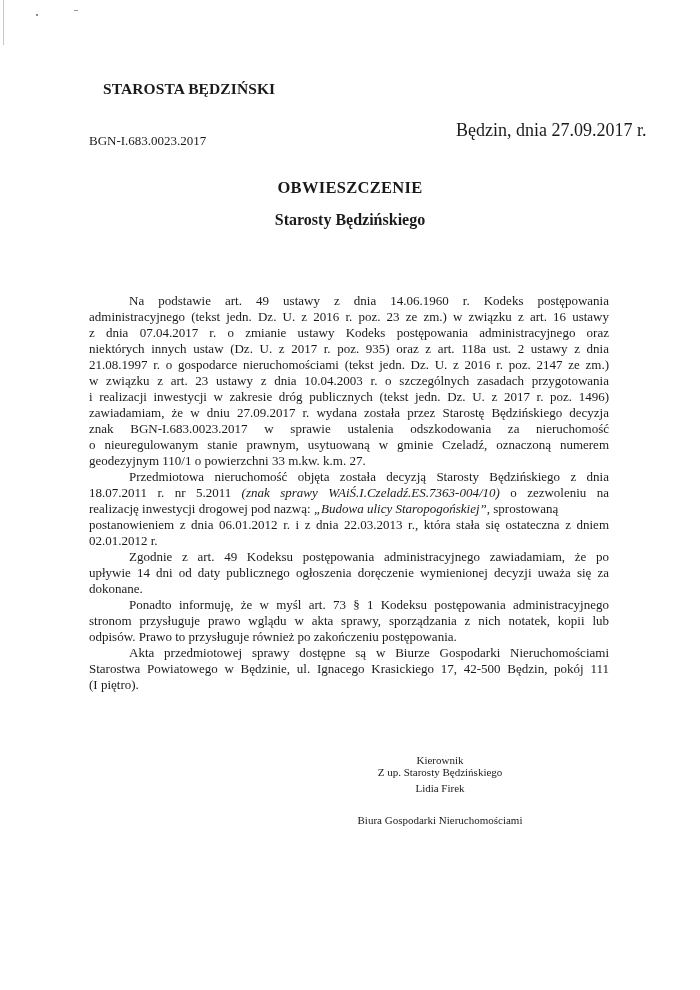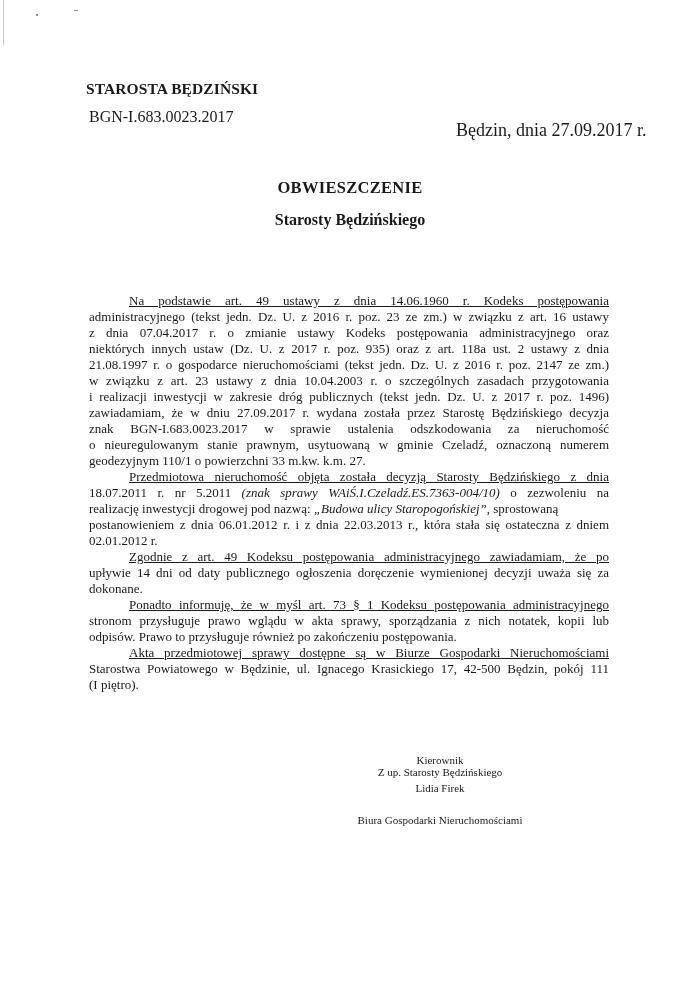--- a/index.html
+++ b/index.html
@@ -3,29 +3,29 @@
 <meta charset="utf-8">
 <style>
   html, body { margin: 0; padding: 0; background: #ffffff; }
   body { width: 700px; height: 990px; position: relative; overflow: hidden;
          font-family: "Liberation Serif", "DejaVu Serif", serif; color: #1a1a1a; }
   .page { position: absolute; left: 0; top: 0; width: 700px; height: 990px; background: #fff; }
   .edge { position: absolute; left: 3px; top: 0; width: 1px; height: 45px; background: #c8c8c8; }
   .mark1 { position: absolute; left: 36px; top: 14px; width: 2px; height: 2px; background: #888; }
   .mark2 { position: absolute; left: 74px; top: 10px; width: 4px; height: 1px; background: #999; }
   .abs { position: absolute; white-space: nowrap; }
-  .authority { left: 86px; top: 80px; font-size: 15.5px; font-weight: bold; letter-spacing: 0.1px; }
-  .refno { left: 89px; top: 108px; font-size: 16px; }
+  .authority { left: 103px; top: 80px; font-size: 15.5px; font-weight: bold; letter-spacing: 0.1px; }
+  .refno { left: 89px; top: 133px; font-size: 13px; }
   .placedate { left: 456px; top: 120px; font-size: 18px; }
   .title { left: 0; width: 700px; text-align: center; top: 178px; font-size: 16.5px; font-weight: bold; letter-spacing: 0.3px; }
   .subtitle { left: 0; width: 700px; text-align: center; top: 211px; font-size: 16px; font-weight: bold; }
   .subsub { left: 0; width: 700px; text-align: center; top: 250px; font-size: 12px; }
   .line { position: absolute; left: 89px; width: 520px; font-size: 13px; line-height: 16px; white-space: nowrap; }
   .just { text-align: justify; text-align-last: justify; white-space: normal; height: 16px; overflow: hidden; }
-  .ind { left: 129px; width: 480px; text-decoration: underline; }
+  .ind { left: 129px; width: 480px; }
   .sig { position: absolute; left: 300px; width: 280px; text-align: center; font-size: 11px; white-space: nowrap; }
   i { font-style: italic; }
 </style>
 </head>
 <body>
 
 <div class="page">
   <div class="edge"></div>
   <div class="mark1"></div>
   <div class="mark2"></div>

